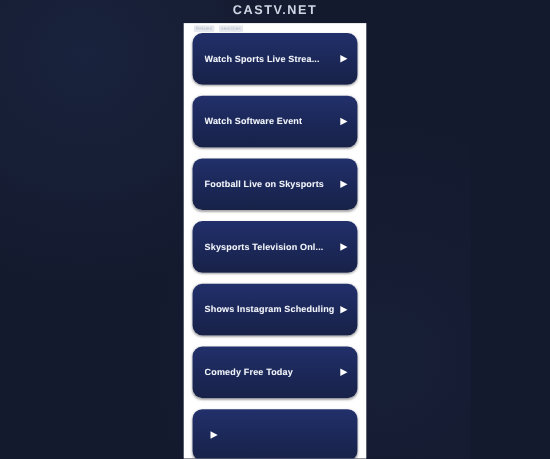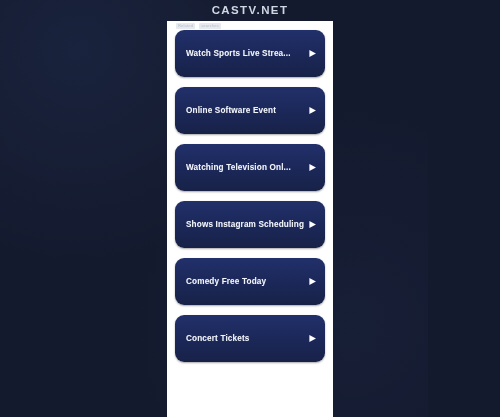--- a/index.html
+++ b/index.html
@@ -145,31 +145,39 @@
       <div class="link-btn">
         <span class="link-label">Watch Sports Live Strea...</span>
         <span class="play-icon">
           <svg viewBox="0 0 10 10" width="9" height="9">
               <polygon points="1.5,1.2 8.8,5 1.5,8.8" fill="#ffffff"></polygon>
             </svg>
         </span>
       </div>
 
       <div class="link-btn">
-        <span class="link-label">Online Software Event</span>
-        <span class="play-icon">
-          <svg viewBox="0 0 10 10" width="9" height="9">
-              <polygon points="1.5,1.2 8.8,5 1.5,8.8" fill="#ffffff"></polygon>
-            </svg>
-        </span>
-      </div>
-
-
-      <div class="link-btn">
-        <span class="link-label">Watching Television Onl...</span>
+        <span class="link-label">Watch Software Event</span>
+        <span class="play-icon">
+          <svg viewBox="0 0 10 10" width="9" height="9">
+              <polygon points="1.5,1.2 8.8,5 1.5,8.8" fill="#ffffff"></polygon>
+            </svg>
+        </span>
+      </div>
+
+      <div class="link-btn">
+        <span class="link-label">Football Live on Skysports</span>
+        <span class="play-icon">
+          <svg viewBox="0 0 10 10" width="9" height="9">
+              <polygon points="1.5,1.2 8.8,5 1.5,8.8" fill="#ffffff"></polygon>
+            </svg>
+        </span>
+      </div>
+
+      <div class="link-btn">
+        <span class="link-label">Skysports Television Onl...</span>
         <span class="play-icon">
           <svg viewBox="0 0 10 10" width="9" height="9">
               <polygon points="1.5,1.2 8.8,5 1.5,8.8" fill="#ffffff"></polygon>
             </svg>
         </span>
       </div>
 
       <div class="link-btn">
         <span class="link-label">Shows Instagram Scheduling</span>
         <span class="play-icon">
@@ -182,21 +190,20 @@
       <div class="link-btn">
         <span class="link-label">Comedy Free Today</span>
         <span class="play-icon">
           <svg viewBox="0 0 10 10" width="9" height="9">
               <polygon points="1.5,1.2 8.8,5 1.5,8.8" fill="#ffffff"></polygon>
             </svg>
         </span>
       </div>
 
       <div class="link-btn">
-        <span class="link-label">Concert Tickets</span>
         <span class="play-icon">
           <svg viewBox="0 0 10 10" width="9" height="9">
               <polygon points="1.5,1.2 8.8,5 1.5,8.8" fill="#ffffff"></polygon>
             </svg>
         </span>
       </div>
 
     </div>
   </div>
 </div>

